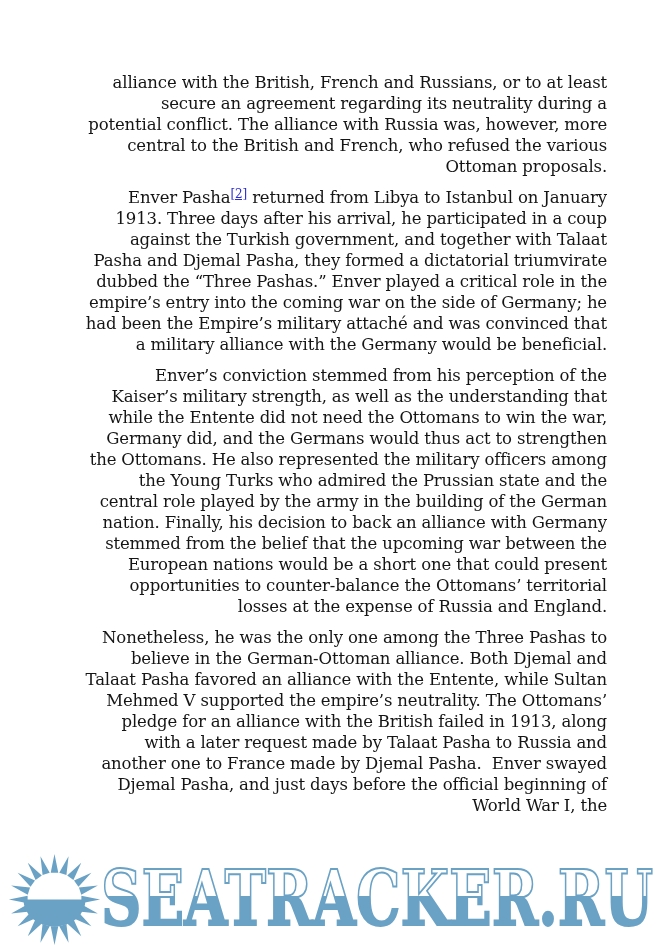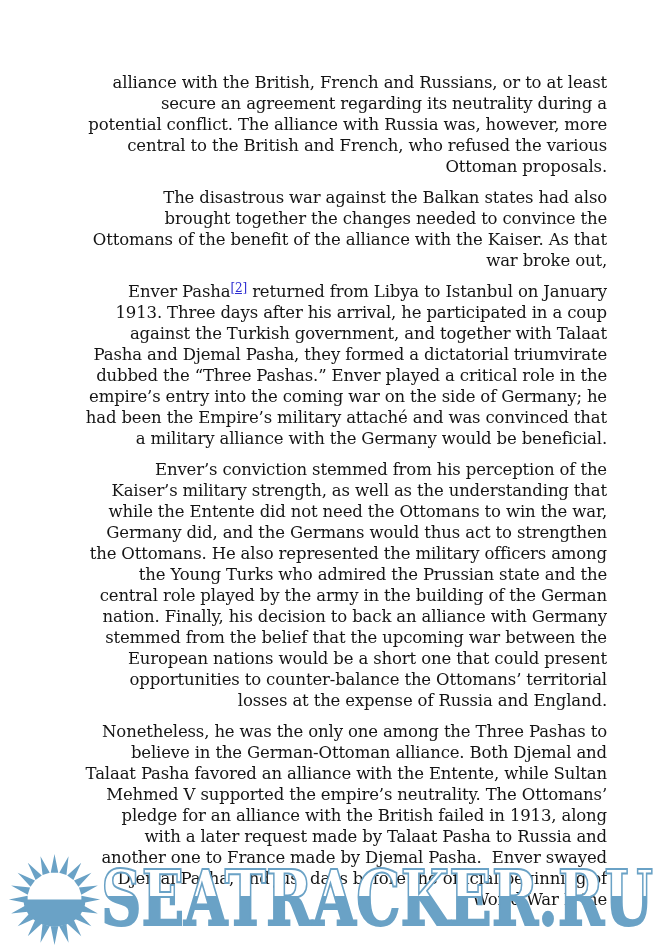--- a/index.html
+++ b/index.html
@@ -57,21 +57,20 @@
     position: absolute;
     left: 99px;
     top: 16px; 
   }
 </style>
 </head>
 <body>
 
 <div class="text-block">
   <p class="para">alliance with the British, French and Russians, or to at least secure an agreement regarding its neutrality during a potential conflict. The alliance with Russia was, however, more central to the British and French, who refused the various Ottoman proposals.</p>
-  <p class="para indent">The disastrous war against the Balkan states had also brought together the changes needed to convince the Ottomans of the benefit of the alliance with the Kaiser. As that war broke out,</p>
   <p class="para"><span>Enver Pasha</span><a class="footnote-link">[2]</a><span> returned from Libya to Istanbul on January 1913. Three days after his arrival, he participated in a coup against the Turkish government, and together with Talaat Pasha and Djemal Pasha, they formed a dictatorial triumvirate dubbed the “Three Pashas.” Enver played a critical role in the empire’s entry into the coming war on the side of Germany; he had been the Empire’s military attaché and was convinced that a military alliance with the Germany would be beneficial.</span></p>
   <p class="para indent">Enver’s conviction stemmed from his perception of the Kaiser’s military strength, as well as the understanding that while the Entente did not need the Ottomans to win the war, Germany did, and the Germans would thus act to strengthen the Ottomans. He also represented the military officers among the Young Turks who admired the Prussian state and the central role played by the army in the building of the German nation. Finally, his decision to back an alliance with Germany stemmed from the belief that the upcoming war between the European nations would be a short one that could present opportunities to counter-balance the Ottomans’ territorial losses at the expense of Russia and England.</p>
   <p class="para indent">Nonetheless, he was the only one among the Three Pashas to believe in the German-Ottoman alliance. Both Djemal and Talaat Pasha favored an alliance with the Entente, while Sultan Mehmed V supported the empire’s neutrality. The Ottomans’ pledge for an alliance with the British failed in 1913, along with a later request made by Talaat Pasha to Russia and another one to France made by Djemal Pasha.&nbsp; Enver swayed Djemal Pasha, and just days before the official beginning of World War I, the</p>
 </div>
 
 <div class="watermark">
   <svg class="wm-sun" width="97" height="97" viewBox="0 0 100 100" aria-hidden="true">
     <g fill="#6aa2c6" stroke="none">
 
       <path d="

